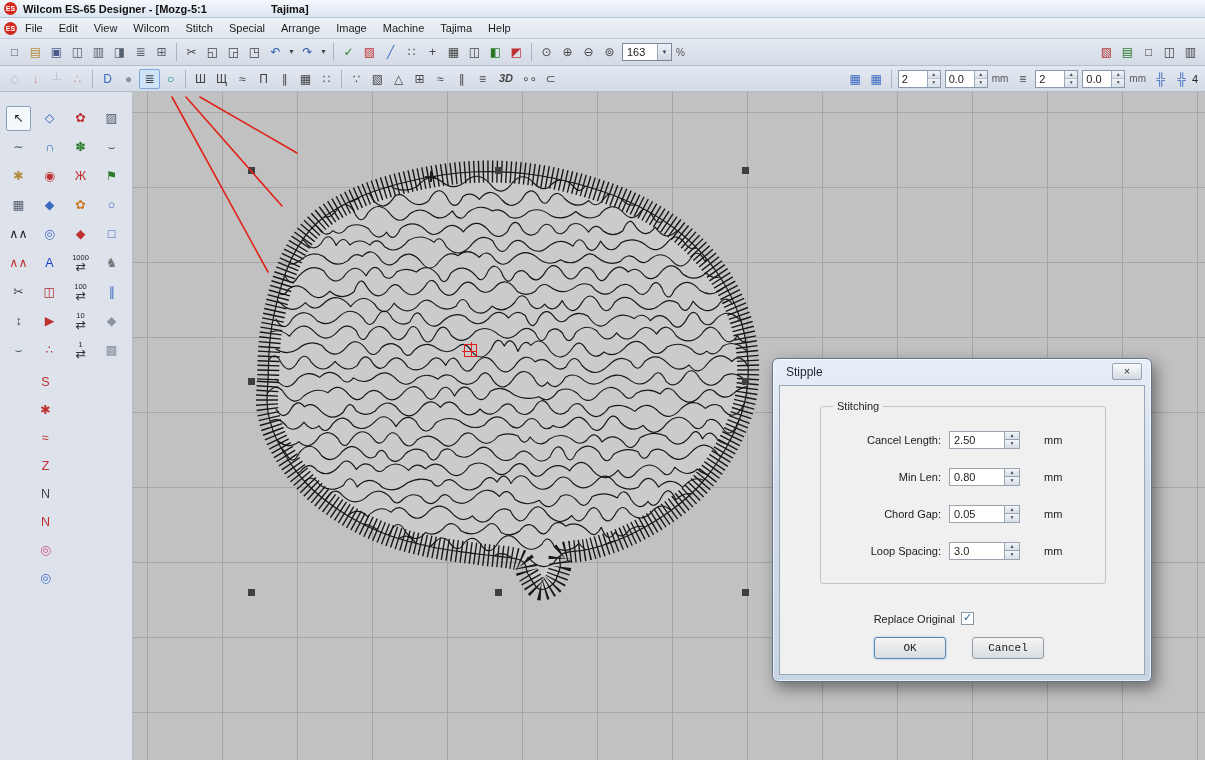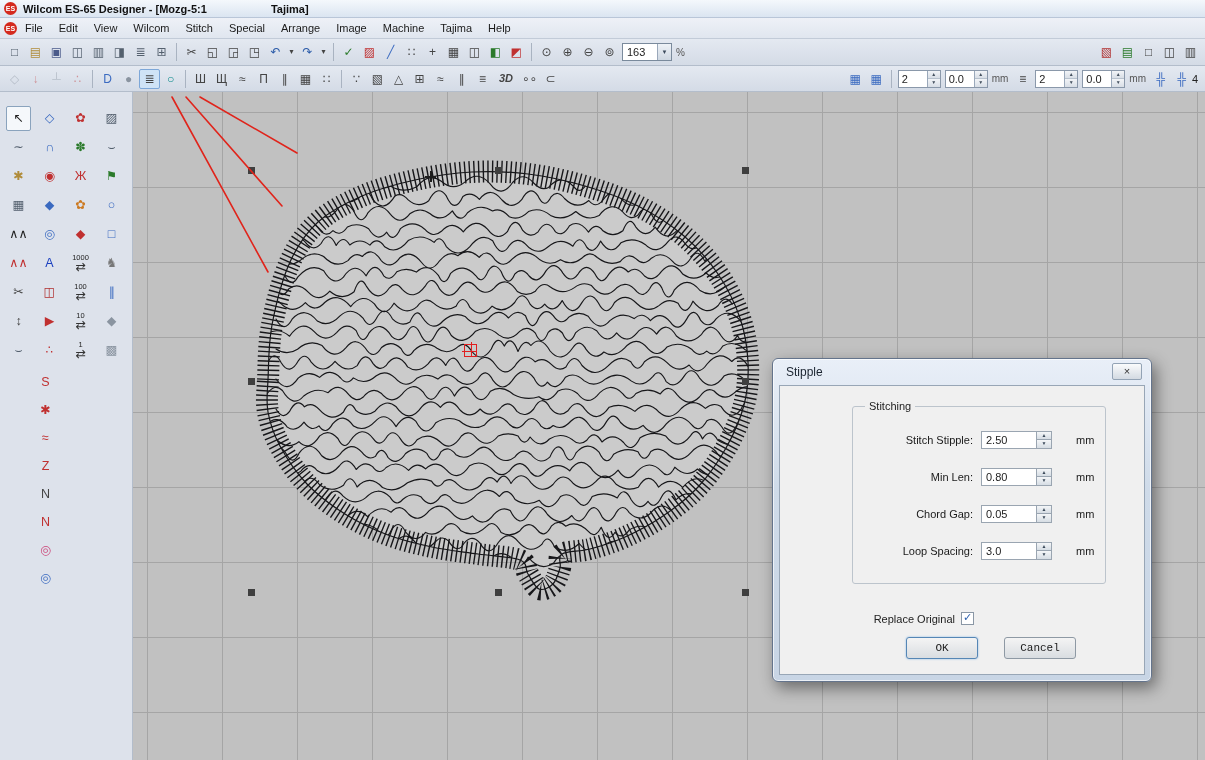--- a/index.html
+++ b/index.html
@@ -83,21 +83,21 @@
   
   .dialog { position:absolute; left:772px; top:358px; width:380px; height:324px; z-index:40;
     background:linear-gradient(180deg,#e9eff8,#cfdbe9 40%,#c8d5e5); border:1px solid #64748c; border-radius:6px;
     box-shadow:4px 6px 16px rgba(0,0,0,.45), inset 0 0 0 1px rgba(255,255,255,.65); }
   .dlg-title { position:relative; height:26px; display:flex; align-items:center; padding:0 8px 0 13px; }
   .dlg-title-text { font-size:12px; color:#1b2430; }
   .dlg-close { position:absolute; right:9px; top:4px; width:30px; height:17px; border:1px solid #93a3b5;
     border-radius:2px; background:linear-gradient(#fafbfc,#d3dae2); font-size:11px; line-height:1; color:#333;
     display:flex; align-items:center; justify-content:center; font-family:inherit; padding:0; }
   .dlg-body { position:absolute; left:6px; right:6px; top:26px; bottom:6px; background:#f0f0f0;
-    border:1px solid #98a6b6; overflow:hidden;padding-left:32px; }
+    border:1px solid #98a6b6; overflow:hidden; }
   .group { position:relative; margin:20px 38px 0 40px; height:178px; border:1px solid #bcc4cc; border-radius:3px;
     padding:14px 0 0 10px; }
   .group-label { position:absolute; top:-7px; left:12px; background:#f0f0f0; padding:0 4px; font-size:11px; color:#222; }
   .frow { display:flex; align-items:center; height:37px; }
   .flabel { flex:0 0 110px; text-align:right; margin-right:8px; color:#1a1a1a; }
   .finput { width:56px; height:18px; background:#fff; border:1px solid #9aa5b1; padding:2px 4px 0; font-size:11px; }
   .fspin { display:flex; flex-direction:column; width:15px; height:18px; }
   .fspin i { flex:1; font-style:normal; font-size:5px; line-height:1; color:#3c4a5a; display:flex; align-items:center;
     justify-content:center; background:linear-gradient(#f4f6f8,#d6dde4); border:1px solid #9aa5b1; border-left:none; }
   .fspin i:first-child { border-bottom:none; }
@@ -592,21 +592,21 @@
       <button class="dlg-close">
           <span>×</span>
         </button>
     </div>
     <div class="dlg-body">
       <fieldset class="group">
         <span class="group-label">Stitching</span>
         <div class="fields">
 
             <div class="frow">
-              <label class="flabel">Stitch Stipple:</label>
+              <label class="flabel">Cancel Length:</label>
               <span class="finput">2.50</span>
               <span class="fspin">
                 <i>▲</i>
                 <i>▼</i>
               </span>
               <span class="funit">mm</span>
             </div>
 
             <div class="frow">
               <label class="flabel">Min Len:</label>

